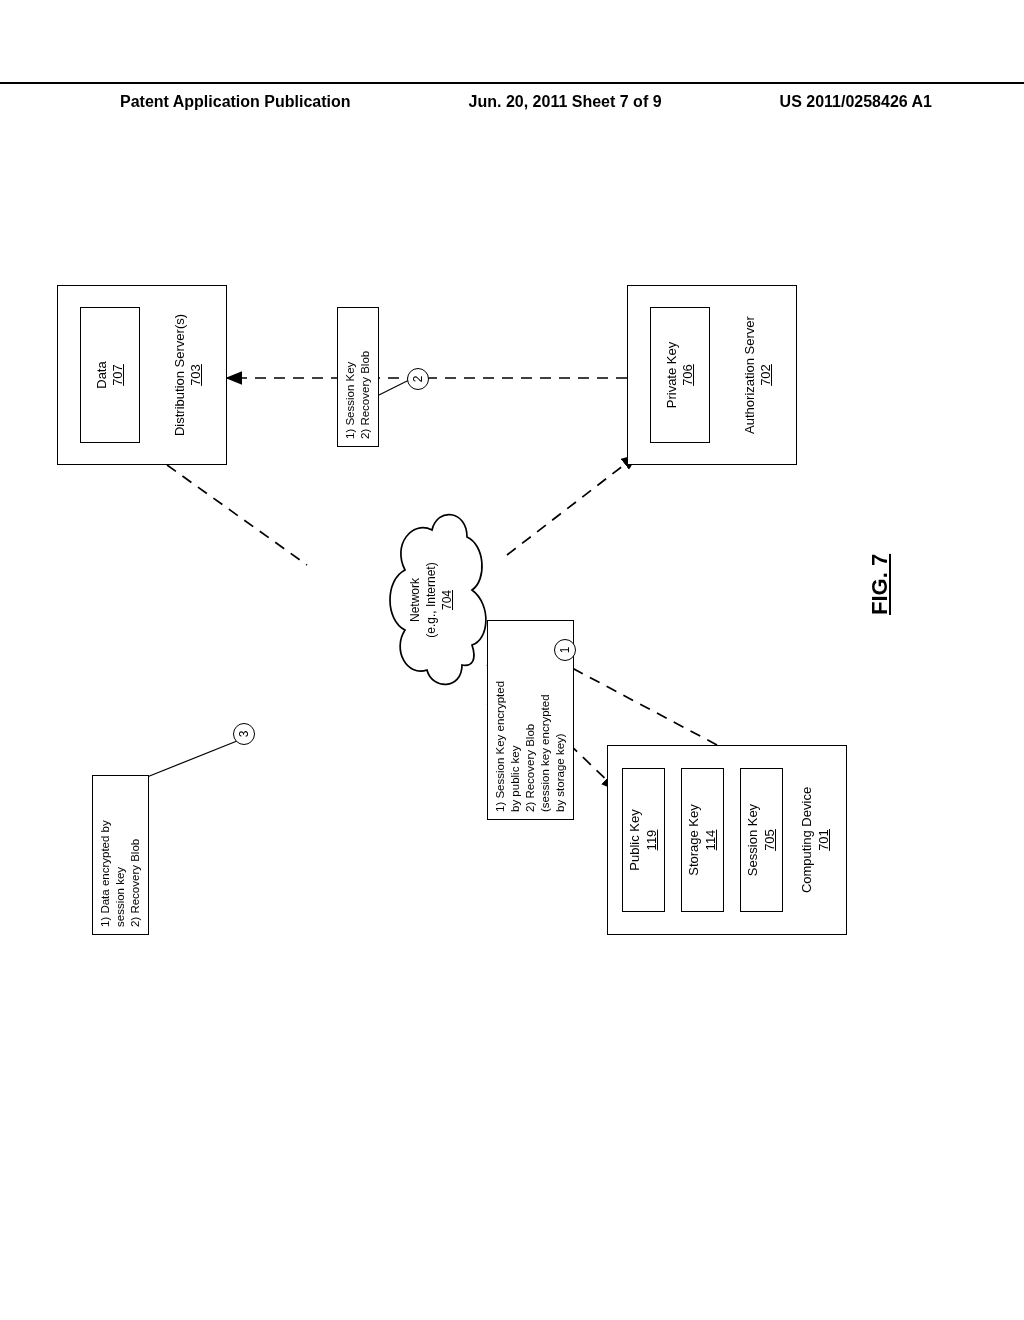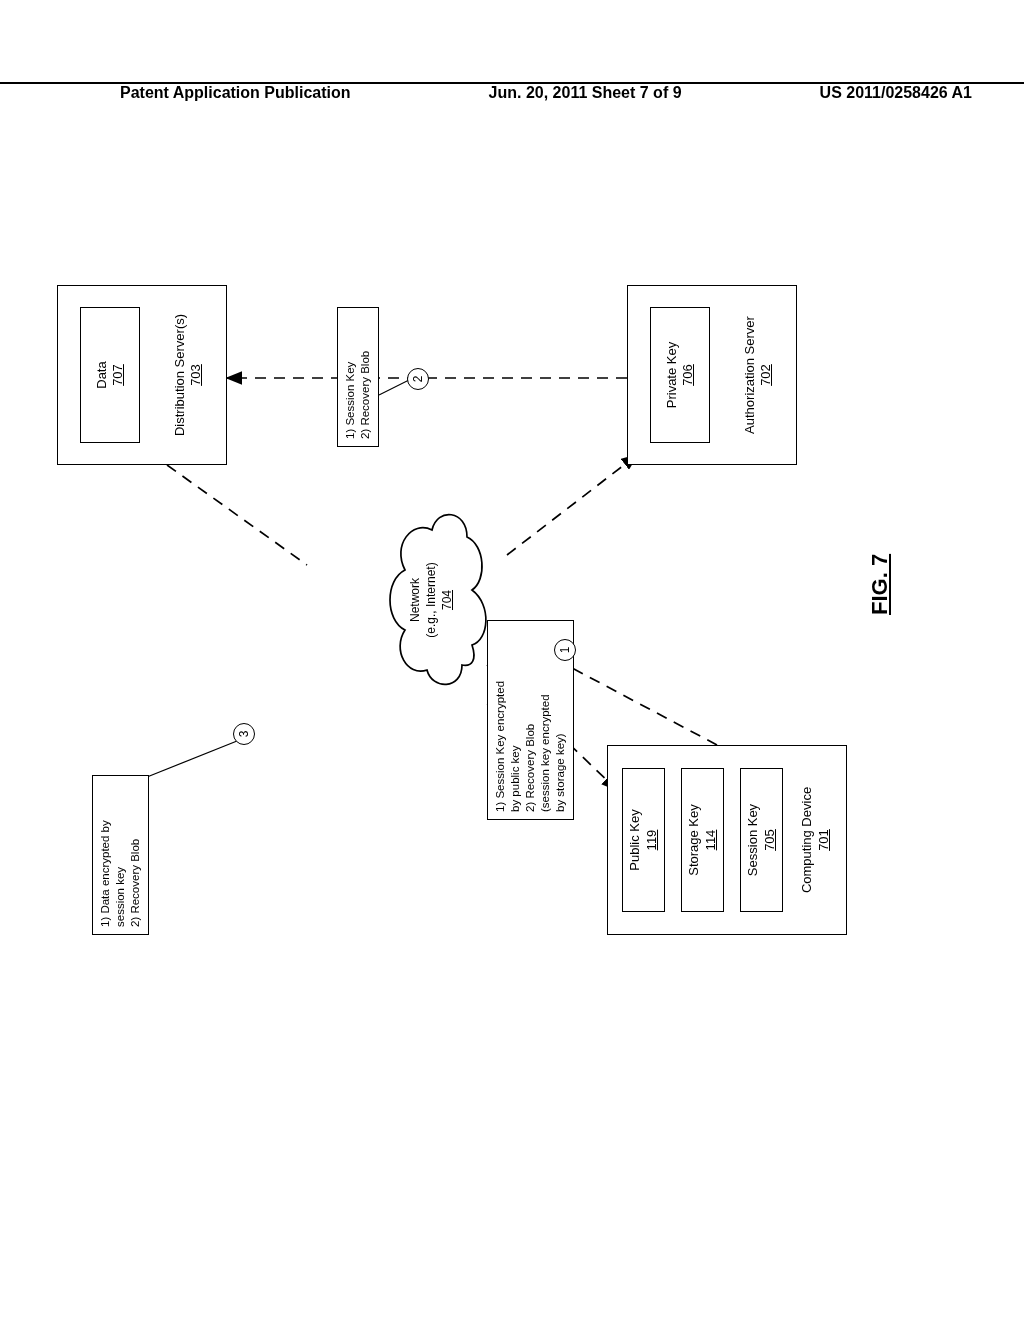--- a/index.html
+++ b/index.html
@@ -10,29 +10,29 @@
     font-family: Arial, Helvetica, sans-serif;
     position: relative;
     color: #000;
   }
   .page-header {
     position: absolute;
     top: 82px;
     left: 0;
     width: 100%;
     border-top: 2px solid #000;
-    padding-top: 0;
+    padding-top: 9px;
     display: flex;
     justify-content: space-between;
     font-size: 16px;
     font-weight: bold;
   }
   .page-header .left { margin-left: 120px; }
   .page-header .center { }
-  .page-header .right { margin-right: 52px; }
+  .page-header .right { margin-right: 92px; }
 
   .diagram-area {
     position: absolute;
     top: 180px;
     left: 112px;
     width: 680px;
     height: 870px;
     transform: rotate(-90deg);
     transform-origin: center center;
   }

